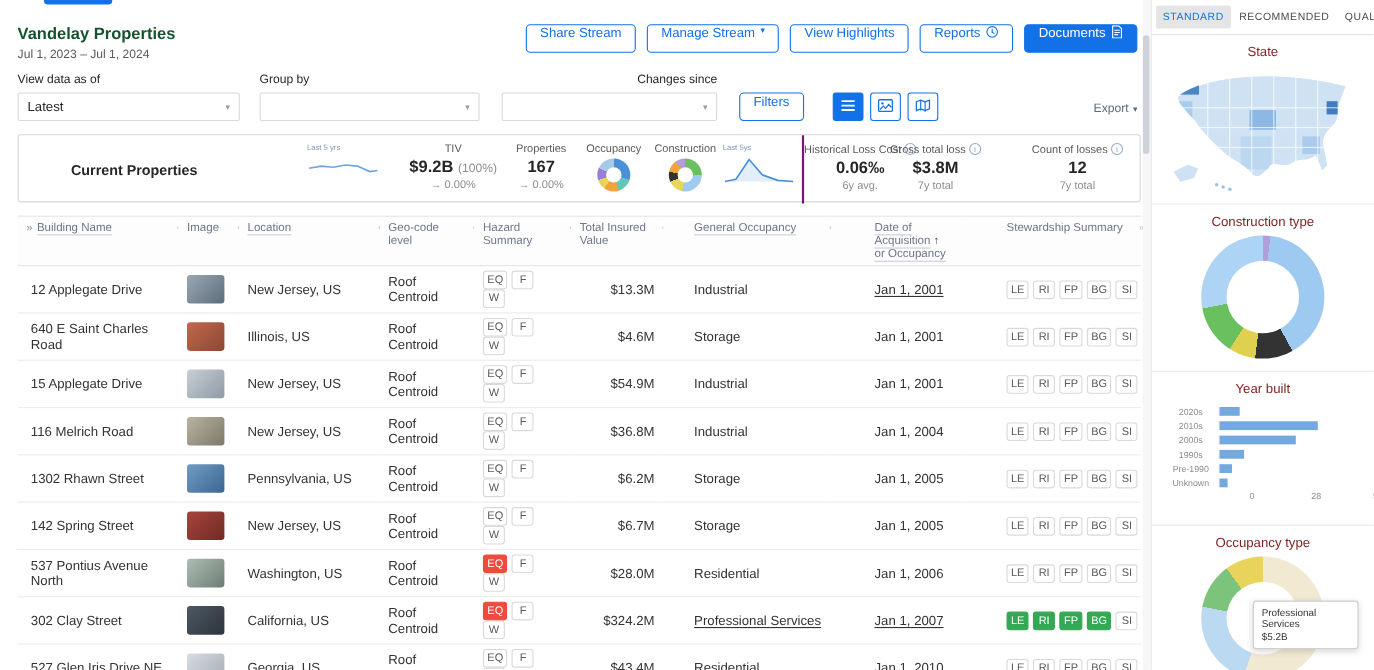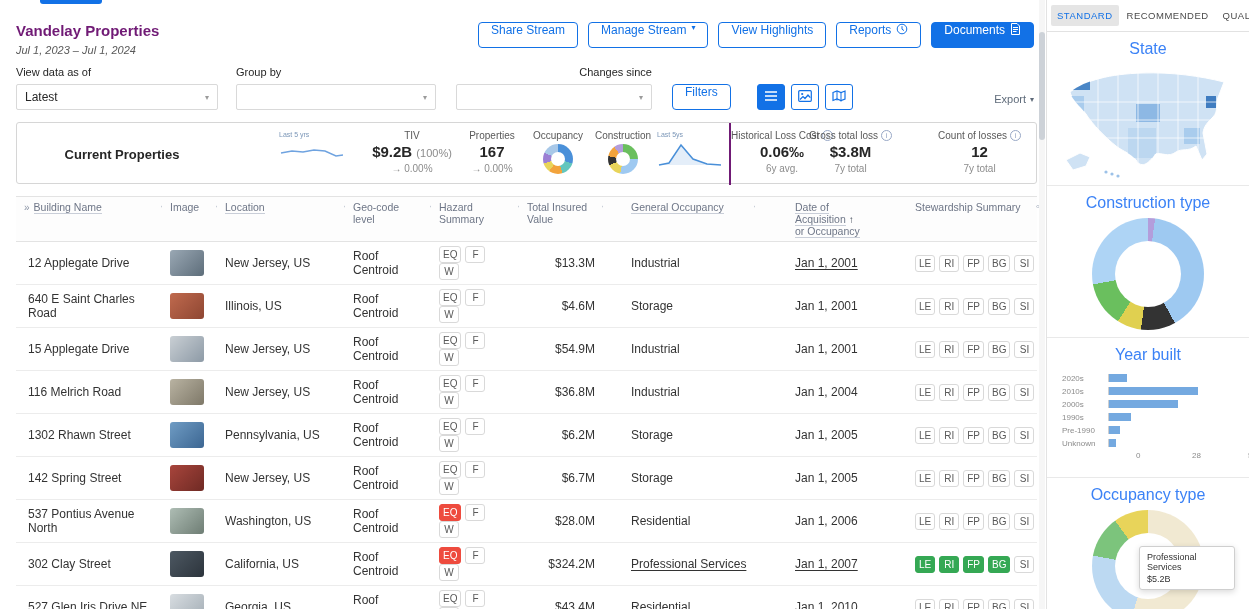--- a/index.html
+++ b/index.html
@@ -6,22 +6,22 @@
   html,body { background:#fff; }
   body { font-family:"Liberation Sans","DejaVu Sans",sans-serif; }
   .stage { position:relative; width:1249px; height:609px; overflow:hidden; background:#fff; }
 
   .nav-indicator { position:absolute; left:40px; top:0; width:62px; height:4px; background:#1271e6; border-radius:0 0 3px 3px; }
 
   .main { position:absolute; left:0; top:0; width:1046px; height:609px; overflow:hidden; }
 
   
   .page-header { display:flex; justify-content:space-between; align-items:flex-start; padding:22px 12px 0 16px; }
-  .page-title { font-size:15px; font-weight:bold; color:#701a75; }
-  .date-range { margin-top:5px; font-size:11px; color:#595959;font-style:italic; }
+  .page-title { font-size:15px; font-weight:bold; color:#14532d; }
+  .date-range { margin-top:5px; font-size:11px; color:#595959; }
   .header-actions { display:flex; gap:10px; align-items:center; }
   .btn { display:inline-flex; gap:5px; height:26px; padding:0 12px; border:1px solid #1271e6; border-radius:4px; background:#fff; color:#1271e6; font-size:12px; cursor:pointer; white-space:nowrap; }
   .btn.primary { background:#1271e6; color:#fff; }
   .btn .caret { font-size:8px; color:#1271e6; }
 
   
   .toolbar { display:flex; align-items:flex-end; padding:10px 12px 0 16px; }
   .field { display:flex; flex-direction:column; }
   .field label { font-size:11px; color:#262626; margin-bottom:6px; }
   .select { height:26px; border:1px solid #d9d9d9; border-radius:2px; background:#fff; display:flex; align-items:center; justify-content:space-between; padding:0 8px; font-size:12px; color:#262626; cursor:pointer; }
@@ -79,31 +79,31 @@
   
   .scrollbar { position:absolute; left:1039px; top:0; width:6px; height:609px; background:#f6f6f6; }
   .scroll-thumb { position:absolute; left:0; top:32px; width:6px; height:108px; background:#cdd2d8; border-radius:3px; }
 
   
   .sidebar { position:absolute; left:1046px; top:0; width:203px; height:609px; border-left:1px solid #e3e3e3; background:#fff; overflow:hidden; }
   .tabs { display:flex; align-items:center; height:32px; padding:0 4px; border-bottom:1px solid #e2e2e2; white-space:nowrap; gap:2px; }
   .tab { font-size:9.5px; letter-spacing:.5px; color:#4a4a4a; padding:5px 6px; cursor:pointer; border-radius:2px; }
   .tab.active { color:#1271e6; background:#e5e5e5; }
   .sec { border-bottom:1px solid #e9e9e9; }
-  .sec-title { text-align:center; font-size:16px; color:#3b82f6; padding-top:8px; }
+  .sec-title { text-align:center; font-size:12px; color:#7f1d1d; padding-top:8px; }
   .sec-state { height:154px; }
   .sec-state svg { display:block; margin:4px auto 0; }
   .sec-cons { height:152px; }
   .sec-year { height:140px; }
   .sec-occ { border-bottom:none; }
   .donut.big { width:112px; height:112px; border-radius:50%; margin:6px auto 0; position:relative; }
   .donut.big::after { content:""; position:absolute; inset:23px; background:#fff; border-radius:50%; }
   .yb-chart { width:172px; margin:8px auto 0; }
   .yb-row { display:flex; align-items:center; height:12px; margin-bottom:1px; }
-  .yb-label { width:46px; font-size:8px; color:#8c8c8c; text-align:left; padding-right:5px; }
+  .yb-label { width:46px; font-size:8px; color:#8c8c8c; text-align:center; padding-right:5px; }
   .yb-track { flex:1; height:8px; border-left:1px solid #cfcfcf; }
   .yb-bar { display:block; height:8px; background:#74a9e0; }
   .yb-axis { position:relative; width:121px; margin:2px 0 0 89px; height:10px; font-size:8px; color:#8c8c8c; }
   .yb-axis span { position:absolute; top:0; }
   .yb-axis .t0 { left:0; }
   .yb-axis .t1 { left:50%; transform:translateX(-50%); }
   .yb-axis .t2 { right:0; }
   .tooltip { position:absolute; left:92px; top:546px; width:96px; background:#fff; border:1px solid #cfcfcf; border-radius:3px; padding:5px 7px; font-size:9px; color:#333; box-shadow:0 2px 6px rgba(0,0,0,.15); z-index:5; }
   .tooltip .tt2 { margin-top:2px; }
 </style>

